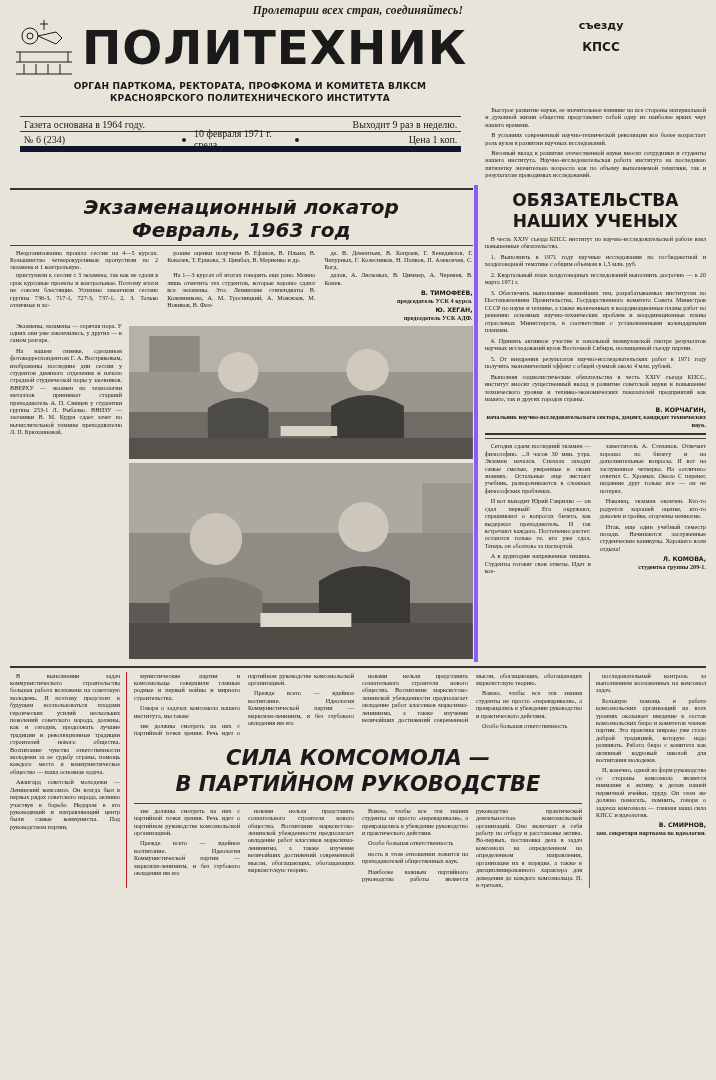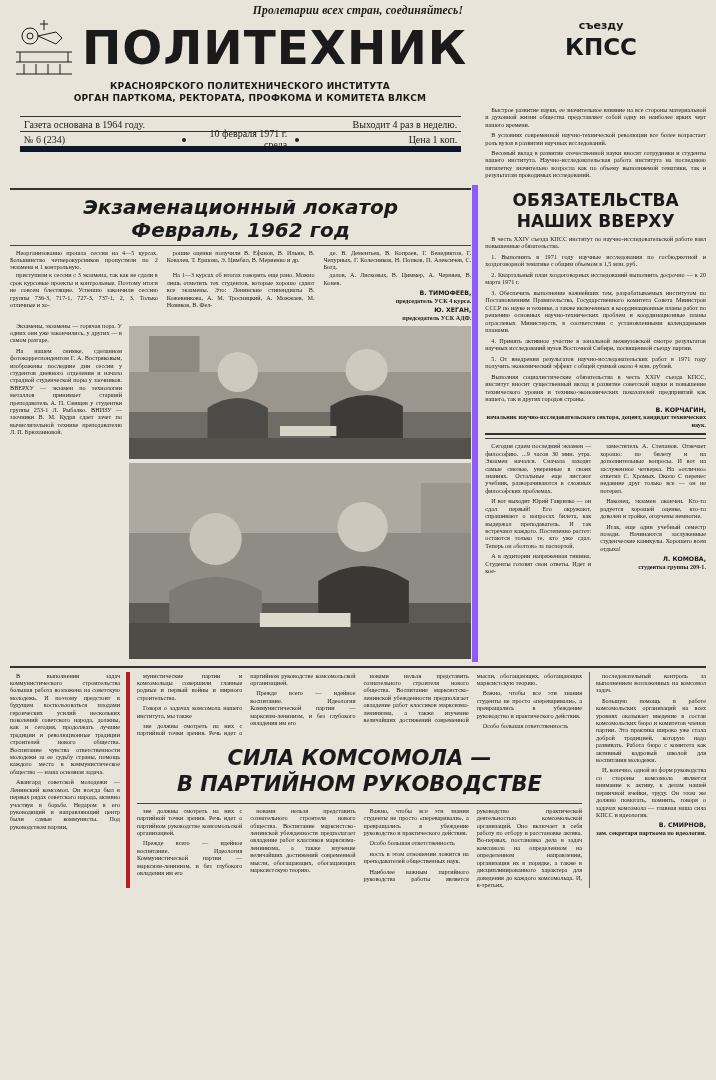--- a/index.html
+++ b/index.html
@@ -14,36 +14,36 @@
   .mast-left{width:480px;position:relative;}
   .logo-row{display:flex;align-items:center;}
   .emblem{width:68px;height:62px;flex:0 0 68px;position:relative;margin-top:2px;}
   .emblem svg{display:block;}
   .paper-title{font-family:"DejaVu Sans",sans-serif;font-weight:bold;font-size:47px;line-height:52px;letter-spacing:1px;margin-left:4px;}
   .subtitle{text-align:center;font-family:"DejaVu Sans",sans-serif;font-weight:bold;font-size:9px;line-height:11px;letter-spacing:.2px;margin-top:1px;}
   .mast-right{width:auto;flex:1;text-align:center;padding-left:6px;}
   .mast-right .l1{font-family:"DejaVu Sans",sans-serif;font-weight:bold;font-size:19px;line-height:22px;}
   .mast-right .l2{font-family:"DejaVu Sans",sans-serif;font-weight:bold;font-size:19px;line-height:23px;}
   .mast-right .l3{font-family:"DejaVu Sans",sans-serif;font-weight:bold;font-size:11px;line-height:20px;}
-  .mast-right .l4{font-family:"DejaVu Sans",sans-serif;font-weight:bold;font-size:23px;line-height:22px;}
+  .mast-right .l4{font-family:"DejaVu Sans",sans-serif;font-weight:bold;font-size:12px;line-height:22px;}
 
   
   .imprint{margin:10px 10px 0 10px;border-top:1px solid #333;border-bottom:6px solid #0f172a;font-size:10px;}
   .imprint .row{display:flex;align-items:center;height:14px;}
   .imprint .row.b{border-top:1px solid #333;}
   .imprint .cell{padding:0 4px;}
   .imprint .c1{width:150px;}
-  .imprint .c2{flex:1;text-align:right;}
+  .imprint .c2{flex:1;text-align:left;}
   .imprint .c3{width:150px;text-align:right;}
   .dot{display:inline-block;width:4px;height:4px;border-radius:50%;background:#222;vertical-align:middle;}
 
   
   .body-wrap{display:flex;margin:0 10px;}
   .col-left{width:464px;}
-  .col-right{width:222px;border-left:6px solid #8b5cf6;padding-left:7px;margin-left:1px;}
+  .col-right{width:222px;border-left:4px solid #8b5cf6;padding-left:7px;margin-left:1px;}
 
   .rule{border-top:1px solid #444;margin:3px 0;}
   .rule2{border-top:2px solid #333;margin:3px 0;}
 
   h1.head-script{font-family:"DejaVu Sans",sans-serif;font-style:italic;font-weight:bold;font-size:20px;line-height:23px;text-align:center;margin:6px 0 2px;}
   h1.head-big{font-family:"DejaVu Sans",sans-serif;font-weight:bold;font-size:25px;line-height:28px;text-align:center;letter-spacing:.5px;margin:6px 0 4px;}
   h2.head-mid{font-family:"DejaVu Sans",sans-serif;font-weight:bold;font-size:17px;line-height:21px;text-align:center;margin:5px 0 3px;}
   h2.head-sp{font-family:"DejaVu Serif",serif;font-weight:bold;font-size:15px;line-height:19px;text-align:center;letter-spacing:2px;margin:5px 0 3px;}
 
   .cols3{column-count:3;column-gap:9px;font-size:6.2px;line-height:7.4px;text-align:justify;}
@@ -61,21 +61,21 @@
   .photo svg{display:block;width:100%;height:100%;}
 
   
   .oblig-list{font-size:6.2px;line-height:7.5px;text-align:justify;}
   .oblig-list p{margin:0 0 3px;text-indent:6px;}
 
   
   .bottom{margin:4px 10px 0;border-top:2px solid #333;padding-top:4px;}
   .bot-row{display:flex;}
   .bot-l{width:110px;font-size:6.2px;line-height:7.4px;text-align:justify;}
-  .bot-m{flex:1;padding:0 7px;border-left:4px solid #b91c1c;border-right:1px solid #666;margin:0 6px;}
+  .bot-m{flex:1;padding:0 7px;border-left:1px solid #b91c1c;border-right:1px solid #666;margin:0 6px;}
   .bot-r{width:110px;font-size:6.2px;line-height:7.4px;text-align:justify;}
   .bot-head{font-family:"DejaVu Sans",sans-serif;font-style:italic;font-weight:bold;font-size:21px;line-height:26px;text-align:center;margin:8px 0 6px;}
 </style>
 </head>
 <body>
 
 <div class="page">
 
   <div class="slogan">Пролетарии всех стран, соединяйтесь!</div>
 
@@ -93,36 +93,36 @@
               <path d="M10 34 L10 44 M58 34 L58 44"></path>
               <path d="M6 44 L62 44"></path>
               <path d="M14 46 L14 56 M26 46 L26 56 M38 46 L38 56 M50 46 L50 56"></path>
               <path d="M6 56 L62 56"></path>
               <path d="M30 6 L38 6 M34 2 L34 12"></path>
             </g>
           </svg>
         </div>
         <div class="paper-title">ПОЛИТЕХНИК</div>
       </div>
+      <div class="subtitle">ОРГАН ПАРТКОМА, РЕКТОРАТА, ПРОФКОМА И КОМИТЕТА ВЛКСМ</div>
       <div class="subtitle">КРАСНОЯРСКОГО ПОЛИТЕХНИЧЕСКОГО ИНСТИТУТА</div>
-      <div class="subtitle">ОРГАН ПАРТКОМА, РЕКТОРАТА, ПРОФКОМА И КОМИТЕТА ВЛКСМ</div>
     </div>
     <div class="mast-right">
       <div class="l3">съезду</div>
       <div class="l4">КПСС</div>
     </div>
   </div>
 
   <div class="body-wrap" style="margin-top:2px;">
     <div class="col-left">
       <div class="imprint">
         <div class="row">
           <div class="cell c1">Газета основана в 1964 году.</div>
           <div class="cell c2"></div>
-          <div class="cell c3">Выходит 4 раз в неделю.</div>
+          <div class="cell c3">Выходит 9 раз в неделю.</div>
         </div>
         <div class="row b">
           <div class="cell c1">№ 6 (234)</div>
           <div class="cell"><span class="dot"></span></div>
           <div class="cell c2">10 февраля 1971 г. среда</div>
           <div class="cell"><span class="dot"></span></div>
           <div class="cell c3">Цена 1 коп.</div>
         </div>
       </div>
     </div>
@@ -134,21 +134,21 @@
       </div>
     </div>
   </div>
 
   <div class="body-wrap" style="margin-top:3px;">
 
     <div class="col-left">
       <div class="rule2"></div>
       <h1 class="head-script">
         <span>Экзаменационный локатор</span><br>
-        <span>Февраль, 1962 год</span>
+        <span>Февраль, 1963 год</span>
       </h1>
       <div class="rule"></div>
 
       <div class="cols3">
         <p class="t">Неорганизованно прошла сессия на 4—5 курсах. Большинство четверокурсников пропустили по 2 экзамена и 1 контрольную.</p>
         <p class="t">рошие оценки получили В. Ефанов, В. Ильин, В. Ковалев, Т. Ершова, Э. Цимбал, В. Мериенко и др.</p>
         <p class="t">де. В. Дементьев, В. Копраев, Г. Бенедиктов, Г. Чепурных, Г. Колесников, Н. Попков, П. Алексичев, С. Богд.</p>
       </div>
 
 
@@ -203,21 +203,21 @@
             </svg>
           </div>
         </div>
       </div>
     </div>
 
     <div class="col-right">
 
       <h2 class="head-mid">
         <span>ОБЯЗАТЕЛЬСТВА</span><br>
-        <span>НАШИХ ВВЕРХУ</span>
+        <span>НАШИХ УЧЕНЫХ</span>
       </h2>
 
       <div class="oblig-list">
         <p>В честь XXIV съезда КПСС институт по научно-исследовательской работе взял повышенные обязательства.</p>
         <p>1. Выполнить в 1971 году научные исследования по госбюджетной и хоздоговорной тематике с общим объемом в 1,5 млн. руб.</p>
         <p>2. Квартальный план хоздоговорных исследований выполнить досрочно — к 20 марта 1971 г.</p>
         <p>3. Обеспечить выполнение важнейших тем, разрабатываемых институтом по Постановлениям Правительства, Государственного комитета Совета Министров СССР по науке и технике, а также включенных в координационные планы работ по решению основных научно-технических проблем и координационные планы отраслевых Министерств, в соответствии с установленными календарными планами.</p>
         <p>4. Принять активное участие в зональной межвузовской смотре результатов научных исследований вузов Восточной Сибири, посвященной съезду партии.</p>
         <p>5. От внедрения результатов научно-исследовательских работ в 1971 году получить экономический эффект с общей суммой около 4 млн. рублей.</p>
         <p>Выполняя социалистические обязательства в честь XXIV съезда КПСС, институт вносит существенный вклад в развитие советской науки и повышение технического уровня и технико-экономических показателей предприятий как нашего, так и других городов страны.</p>

